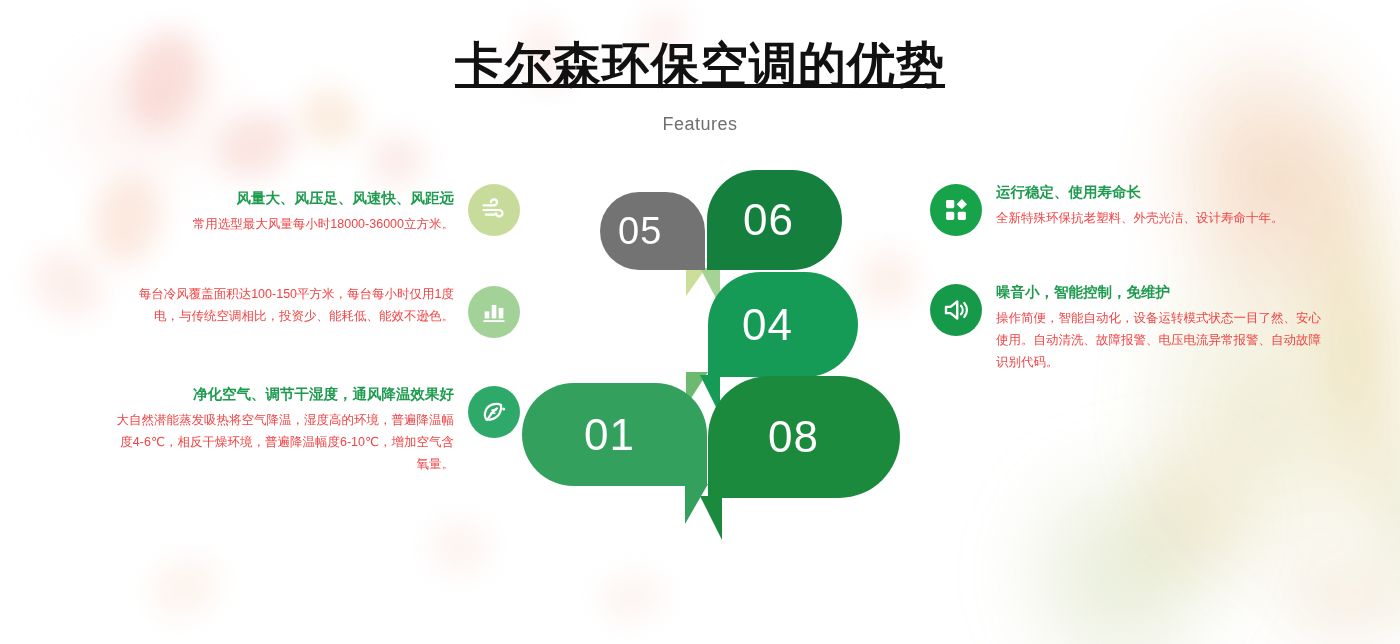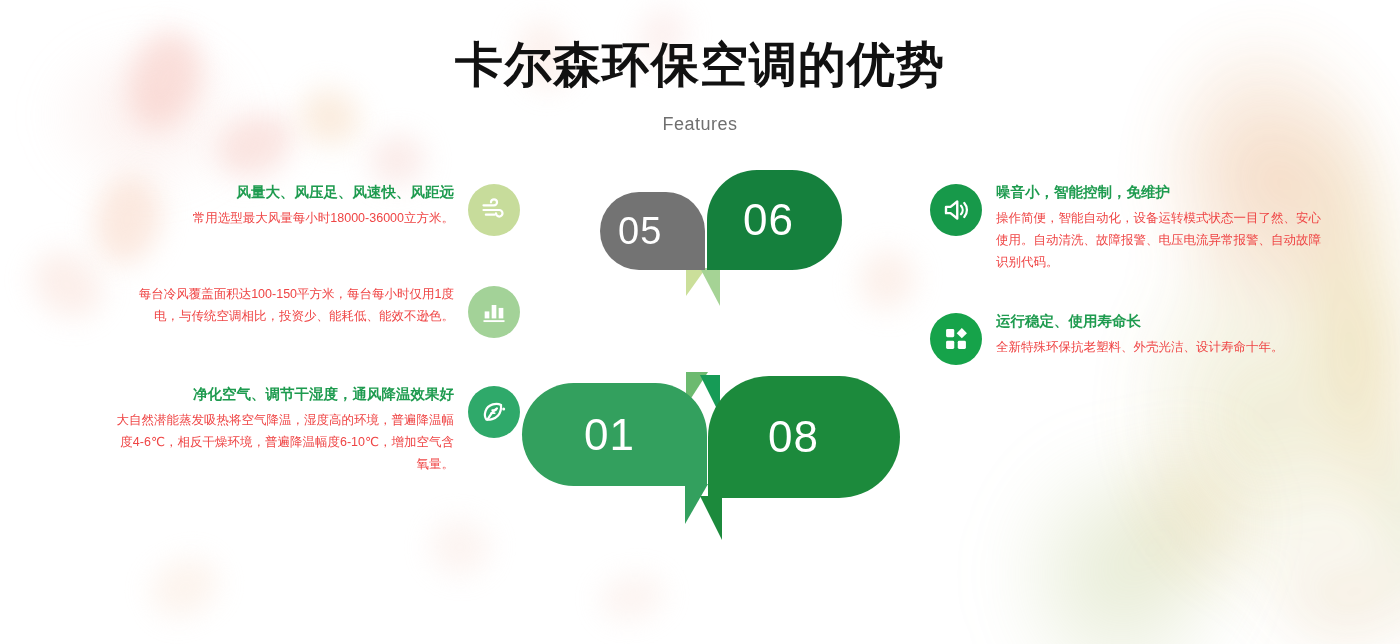--- a/index.html
+++ b/index.html
@@ -89,20 +89,21 @@
     text-align: center;
     z-index: 5;
   }
   .page-title {
     font-size: 48px;
     font-weight: bold;
     color: #111111;
     letter-spacing: 1px;
     line-height: 1.2;
     margin: 0;
+    text-decoration: underline;
   }
   .page-subtitle {
     margin-top: 20px;
     font-size: 18px;
     color: #6f6f6f;
     letter-spacing: .5px;
   }
 
   
   .tree {
@@ -230,21 +231,21 @@
 
   
   .ic-wind     { background: #c7dc9b; }
   .ic-chart    { background: #a3d298; }
   .ic-eco      { background: #2fa96a; }
   .ic-gears    { background: #9ccf8c; }
   .ic-blocks   { background: #16a34a; }
   .ic-speaker  { background: #17994a; }
 
   
-  .f-row-1 { margin-bottom: 48px; }
+  .f-row-1 { margin-bottom: 48px; align-items: flex-end; }
   .f-row-2 { margin-bottom: 46px; }
 </style>
 </head>
 <body>
 
 <div id="page">
 
   <div class="bg-layer">
     <div class="corner-fade"></div>
     <div class="blob petal-1"></div>
@@ -275,20 +276,23 @@
     <div class="stem stem-04"></div>
     <div class="stem stem-01"></div>
     <div class="stem stem-02"></div>
 
     <div class="leaf leaf-05">
       <span>05</span>
     </div>
     <div class="leaf leaf-06">
       <span>06</span>
     </div>
+    <div class="leaf leaf-04">
+      <span>04</span>
+    </div>
     <div class="leaf leaf-01">
       <span>01</span>
     </div>
     <div class="leaf leaf-02">
       <span>08</span>
     </div>
   </div>
 
   <div class="features-left">
 
@@ -332,47 +336,47 @@
           <path d="M9.5 13h3M10.5 10.5h3" stroke="#ffffff" stroke-width="1.6" stroke-linecap="round"></path>
           <circle cx="20.3" cy="9.5" r="1.3" fill="#ffffff"></circle>
         </svg>
       </div>
     </div>
 
   </div>
 
   <div class="features-right">
 
-
-    <div class="feature">
-      <div class="icon-circle ic-speaker">
-        <svg width="30" height="30" viewBox="0 0 24 24">
-          <path d="M4 9.5h3.6L13 5.2v13.6L7.6 14.5H4z" fill="none" stroke="#ffffff" stroke-width="1.9" stroke-linejoin="round"></path>
-          <path d="M16 8.6a5 5 0 0 1 0 6.8" fill="none" stroke="#ffffff" stroke-width="1.8" stroke-linecap="round"></path>
-          <path d="M18.6 6.4a8.4 8.4 0 0 1 0 11.2" fill="none" stroke="#ffffff" stroke-width="1.8" stroke-linecap="round"></path>
-        </svg>
-      </div>
-      <div class="feature-text">
-        <p class="feature-title">噪音小，智能控制，免维护</p>
-        <p class="feature-desc">操作简便，智能自动化，设备运转模式状态一目了然、安心使用。自动清洗、故障报警、电压电流异常报警、自动故障识别代码。</p>
-      </div>
-    </div>
 
     <div class="feature f-row-2">
       <div class="icon-circle ic-blocks">
         <svg width="28" height="28" viewBox="0 0 24 24">
           <g fill="#ffffff">
             <rect x="3.5" y="3.5" width="7" height="7" rx="1.2"></rect>
             <rect x="3.5" y="13.5" width="7" height="7" rx="1.2"></rect>
             <rect x="13.5" y="13.5" width="7" height="7" rx="1.2"></rect>
             <path d="M17 2.6l4.4 4.4L17 11.4 12.6 7z"></path>
           </g>
         </svg>
       </div>
       <div class="feature-text">
         <p class="feature-title">运行稳定、使用寿命长</p>
         <p class="feature-desc">全新特殊环保抗老塑料、外壳光洁、设计寿命十年。</p>
       </div>
     </div>
 
+    <div class="feature">
+      <div class="icon-circle ic-speaker">
+        <svg width="30" height="30" viewBox="0 0 24 24">
+          <path d="M4 9.5h3.6L13 5.2v13.6L7.6 14.5H4z" fill="none" stroke="#ffffff" stroke-width="1.9" stroke-linejoin="round"></path>
+          <path d="M16 8.6a5 5 0 0 1 0 6.8" fill="none" stroke="#ffffff" stroke-width="1.8" stroke-linecap="round"></path>
+          <path d="M18.6 6.4a8.4 8.4 0 0 1 0 11.2" fill="none" stroke="#ffffff" stroke-width="1.8" stroke-linecap="round"></path>
+        </svg>
+      </div>
+      <div class="feature-text">
+        <p class="feature-title">噪音小，智能控制，免维护</p>
+        <p class="feature-desc">操作简便，智能自动化，设备运转模式状态一目了然、安心使用。自动清洗、故障报警、电压电流异常报警、自动故障识别代码。</p>
+      </div>
+    </div>
+
   </div>
 
 </div>
 
 </body></html>

